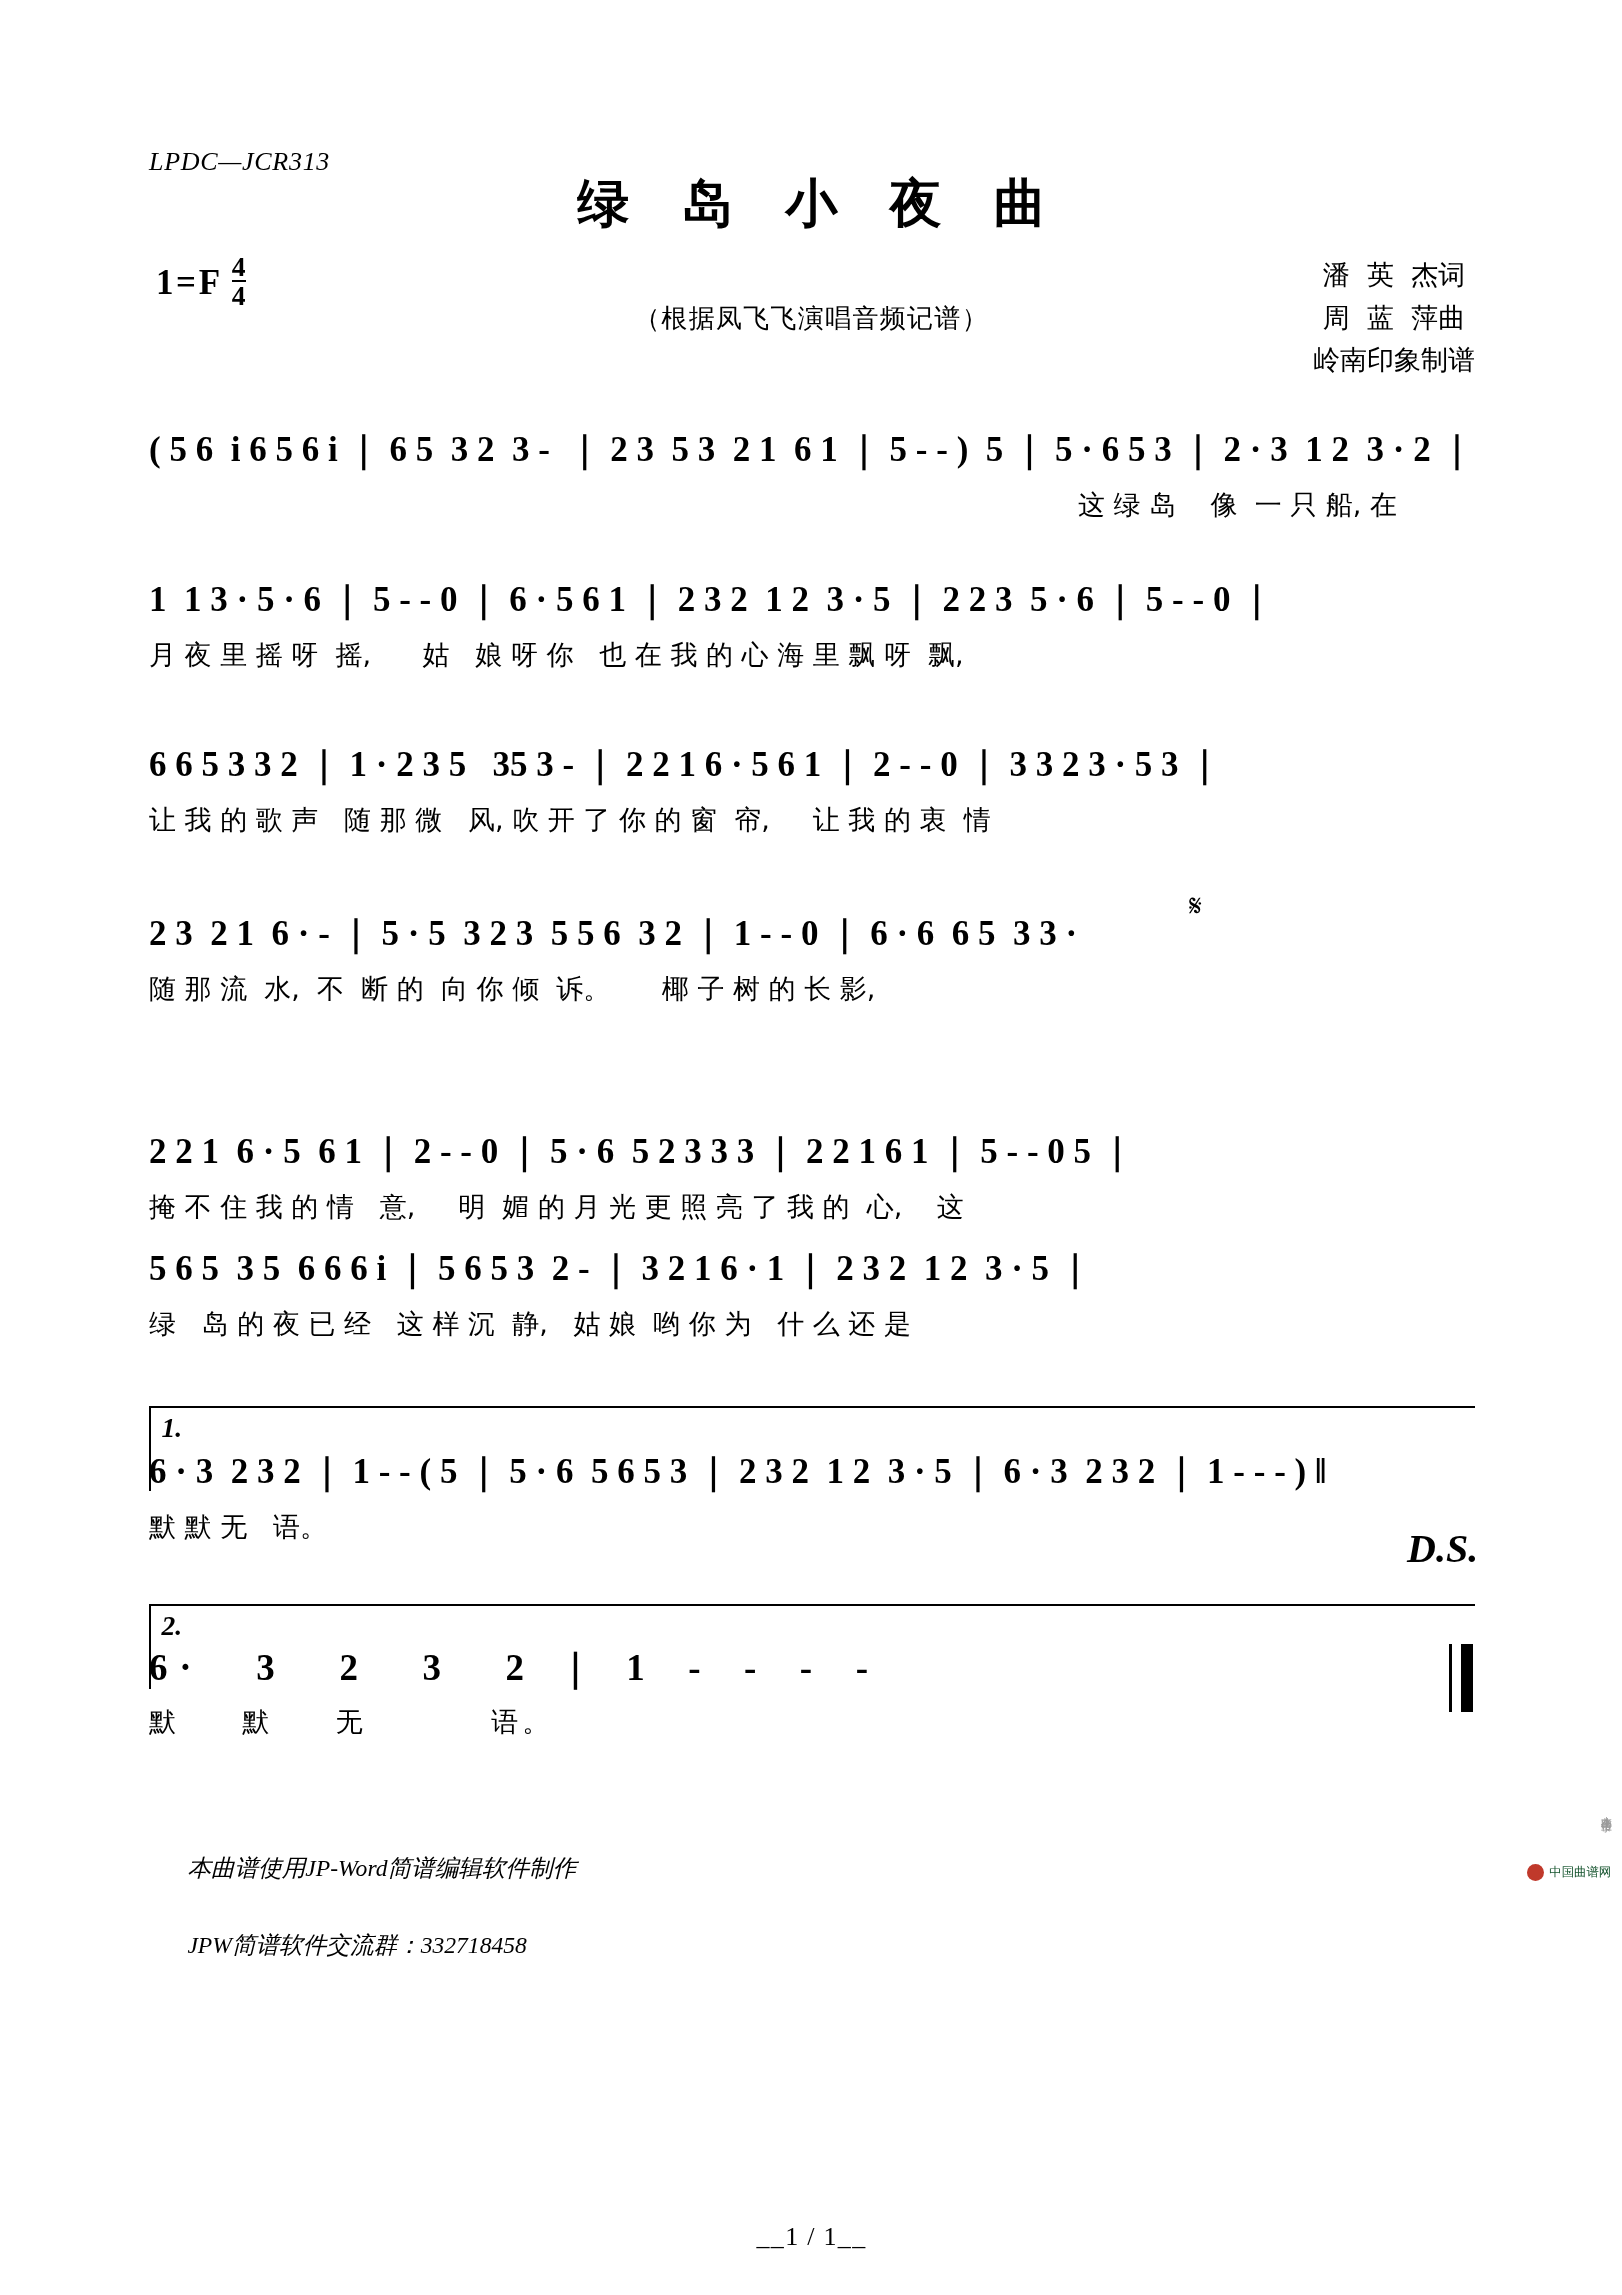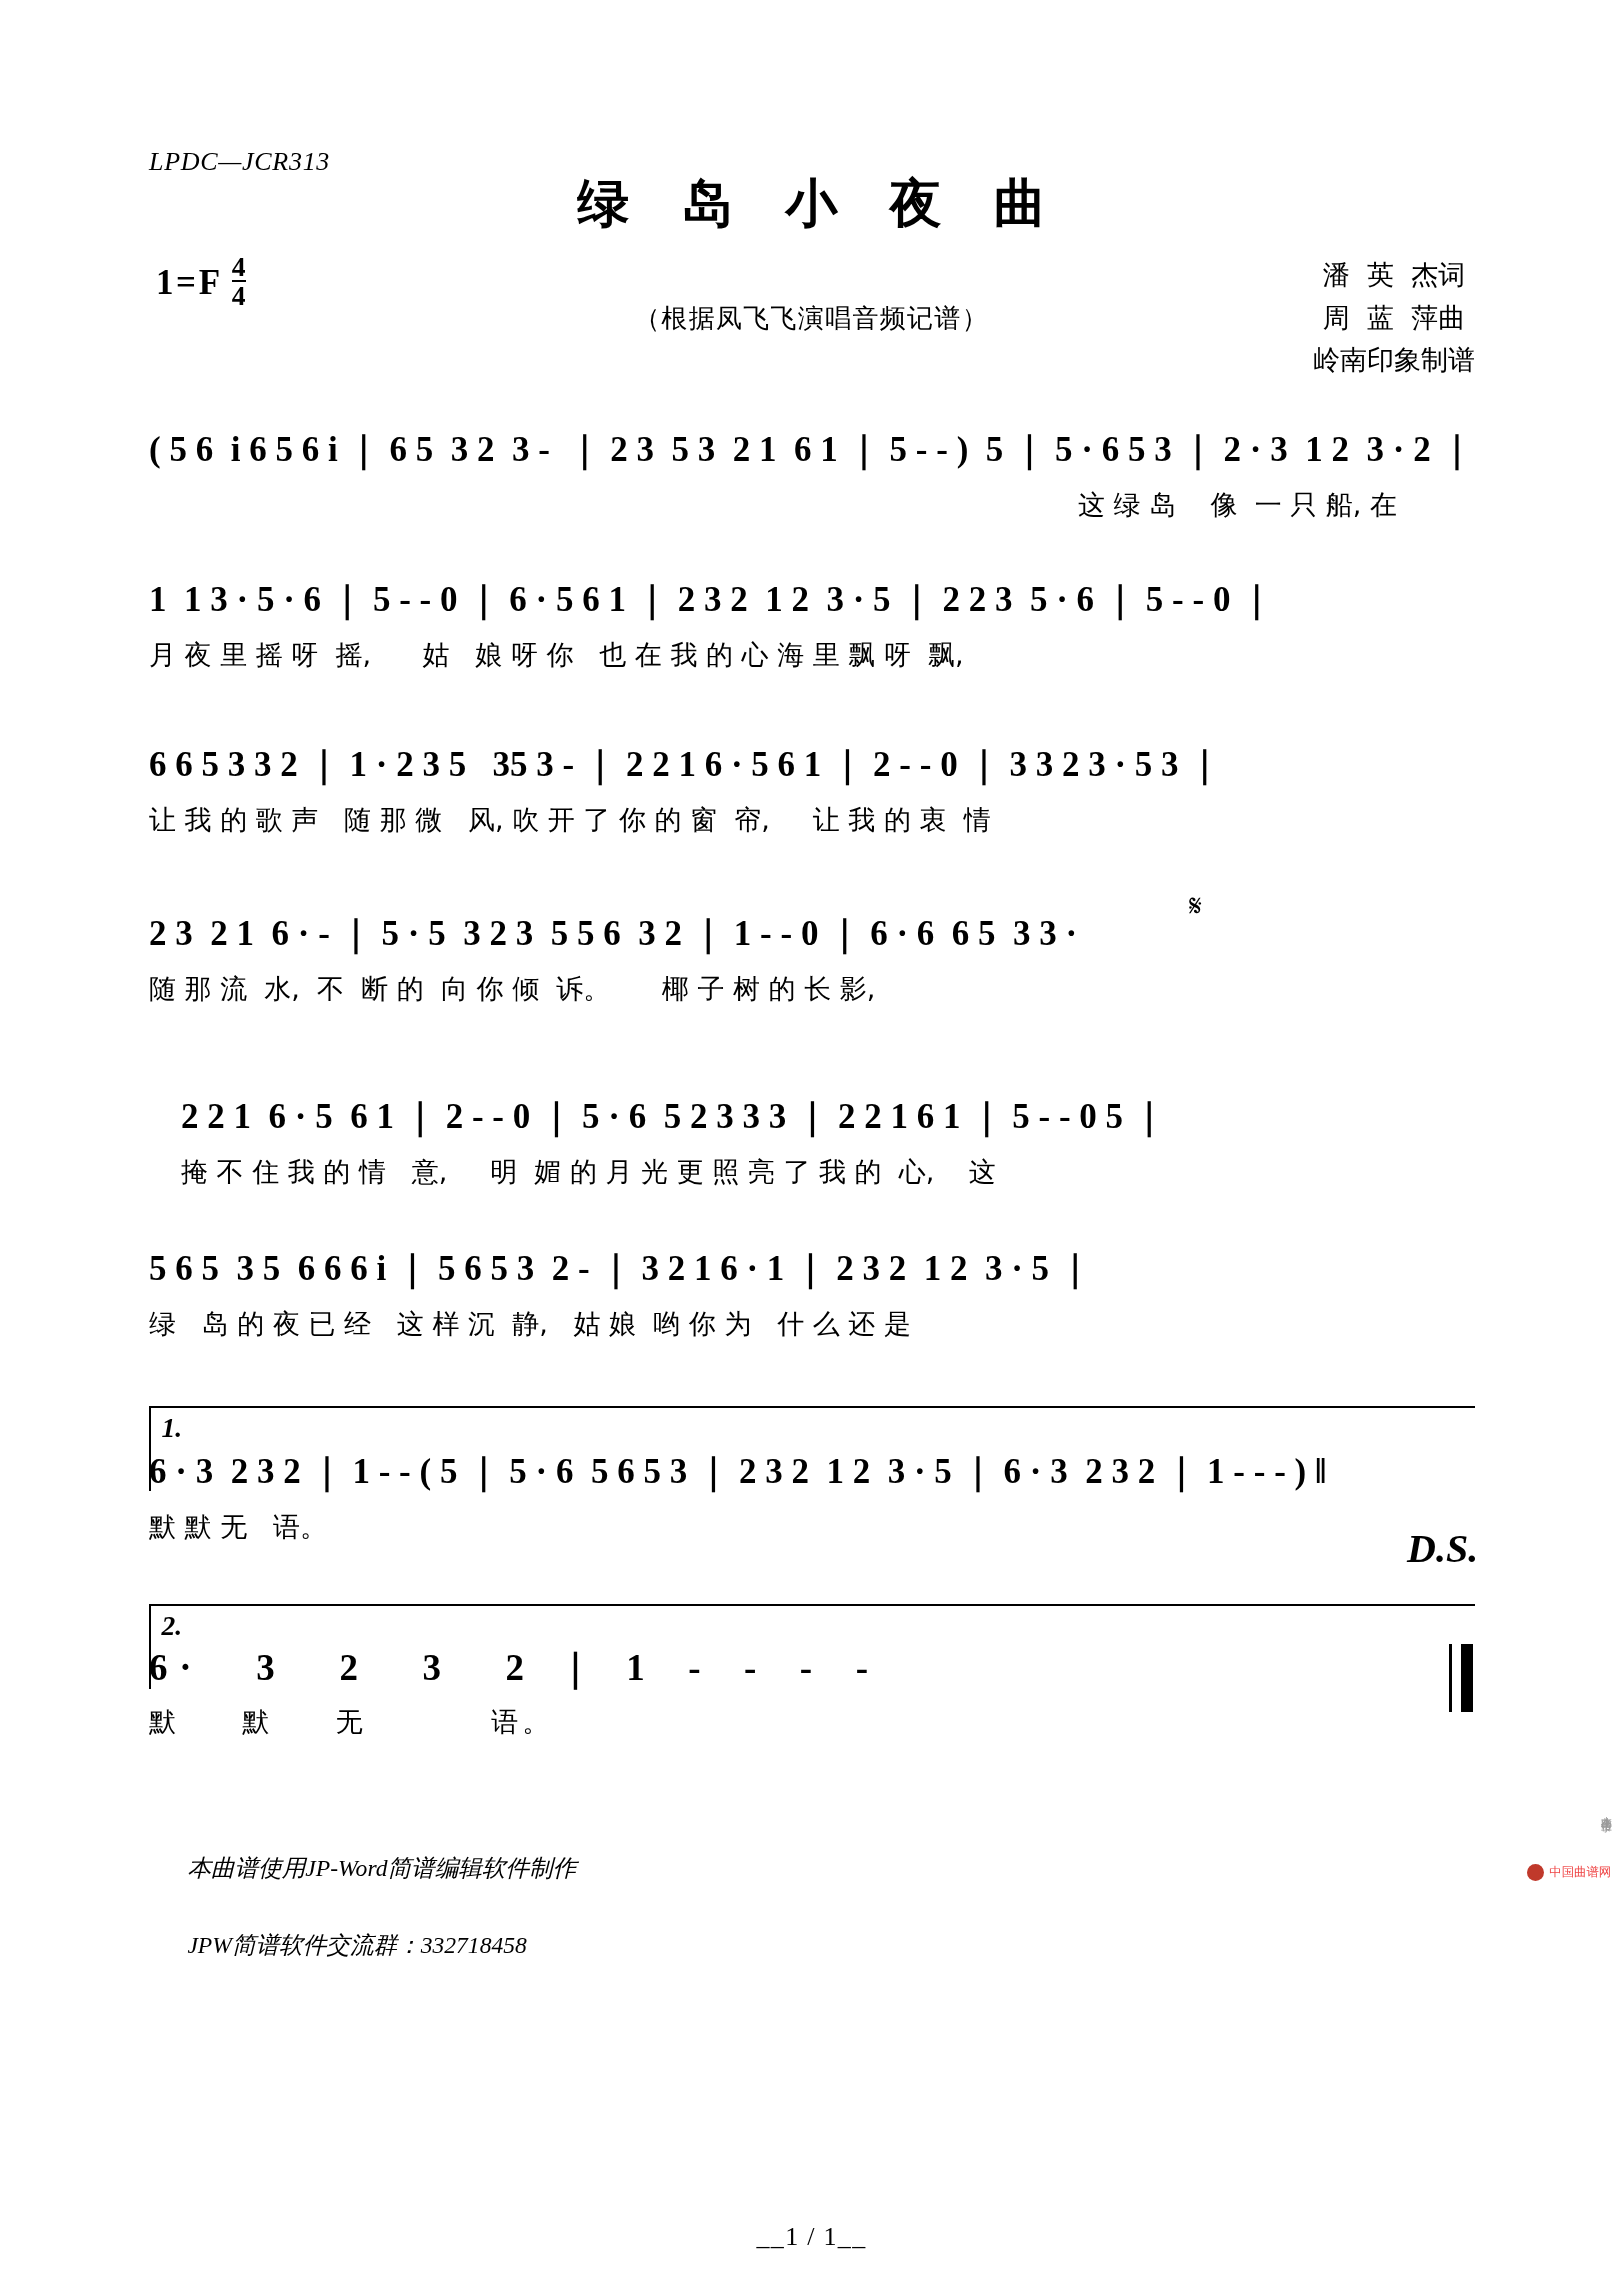--- a/index.html
+++ b/index.html
@@ -183,21 +183,21 @@
   }
   .watermark-logo {
     position: absolute;
     right: 11.8px;
     bottom: 13px;
     display: flex;
     align-items: center;
     gap: 5.2px;
     font-family: "DejaVu Sans", sans-serif;
     font-size: 12.4px;
-    color: #ef4444;
+    color: #14532d;
   }
   .watermark-logo .dot {
     width: 17px; height: 17px;
     border-radius: 50%;
     background: #c0392b;
     display: inline-block;
   }
 </style>
 </head>
 <body>
@@ -238,21 +238,21 @@
     <div class="notes-row">6 6 5 3 3 2 ｜ 1 · 2 3 5   35 3 - ｜ 2 2 1 6 · 5 6 1 ｜ 2 - - 0 ｜ 3 3 2 3 · 5 3 ｜</div>
     <div class="lyrics-row">让 我 的 歌 声   随 那 微   风, 吹 开 了 你 的 窗  帘,     让 我 的 衷  情</div>
   </div>
 
   <div class="system" style="top:916px;">
     <div class="notes-row">2 3  2 1  6 · - ｜ 5 · 5  3 2 3  5 5 6  3 2 ｜ 1 - - 0 ｜ 6 · 6  6 5  3 3 ·</div>
     <div class="lyrics-row">随 那 流  水,  不  断 的  向 你 倾  诉。      椰 子 树 的 长 影,</div>
     <div class="segno" style="left:1040px; top:-27.5px;">𝄋</div>
   </div>
 
-  <div class="system" style="top:1099px;margin-left:32px;">
+  <div class="system" style="top:1134px;">
     <div class="notes-row">2 2 1  6 · 5  6 1 ｜ 2 - - 0 ｜ 5 · 6  5 2 3 3 3 ｜ 2 2 1 6 1 ｜ 5 - - 0 5 ｜</div>
     <div class="lyrics-row">掩 不 住 我 的 情   意,     明  媚 的 月 光 更 照 亮 了 我 的  心,    这</div>
   </div>
 
   <div class="system" style="top:1251px;">
     <div class="notes-row">5 6 5  3 5  6 6 6 i ｜ 5 6 5 3  2 - ｜ 3 2 1 6 · 1 ｜ 2 3 2  1 2  3 · 5 ｜</div>
     <div class="lyrics-row">绿   岛 的 夜 已 经   这 样 沉  静,   姑 娘  哟 你 为   什 么 还 是</div>
   </div>
 
   <div class="volta" style="left:149px; top:1406px; width:1326px; height:85px;">

